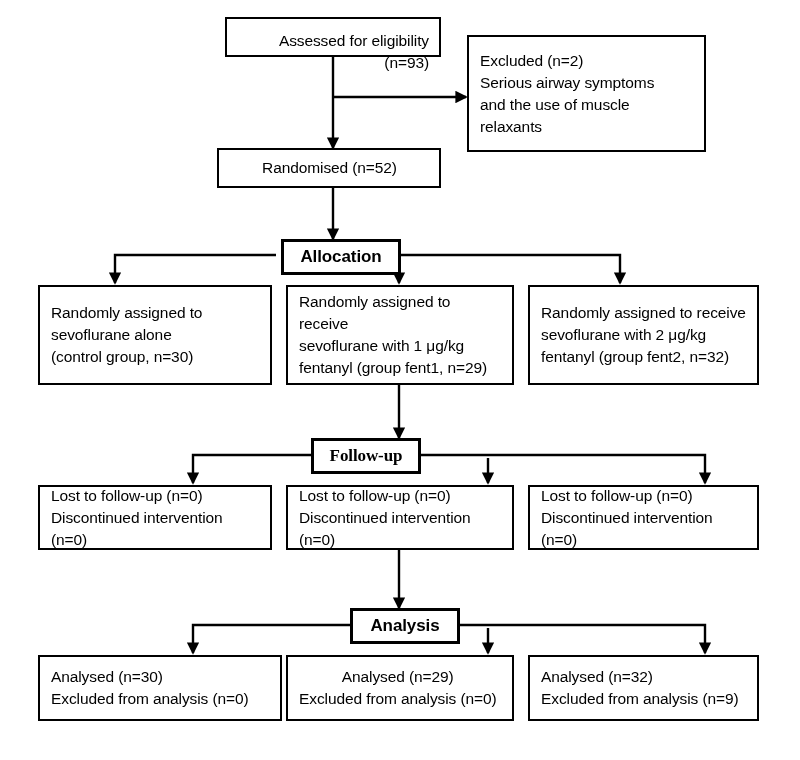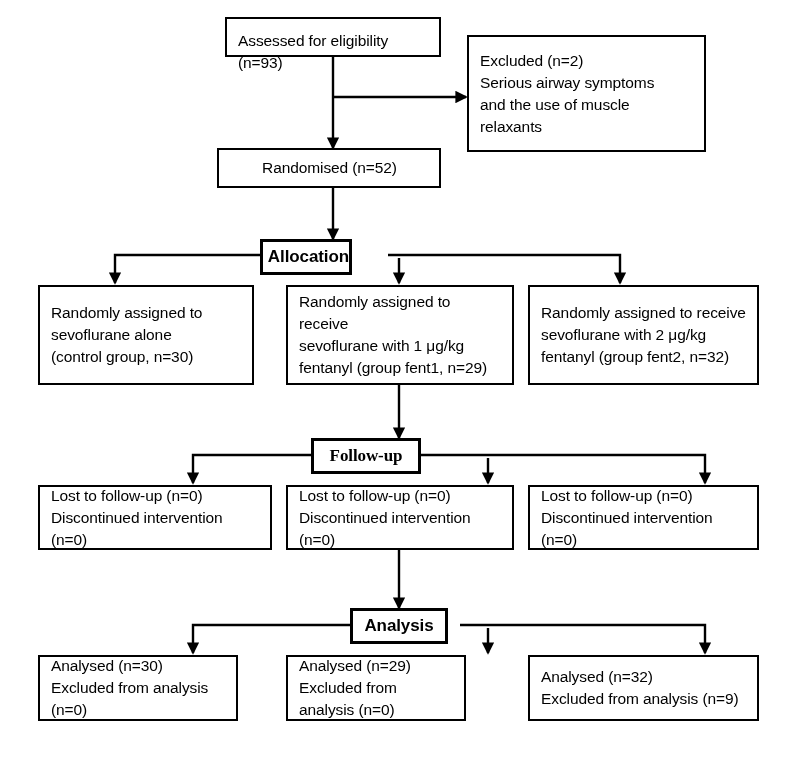--- a/index.html
+++ b/index.html
@@ -88,38 +88,38 @@
 
       <path d="M 399 550 L 399 608" marker-end="url(#arrow)"></path>
 
       <path d="M 350 625 L 193 625 L 193 653" marker-end="url(#arrow)"></path>
       <path d="M 460 625 L 705 625 L 705 653" marker-end="url(#arrow)"></path>
       <path d="M 488 628 L 488 653" marker-end="url(#arrow)"></path>
     </g>
   </svg>
 
   <div class="node box" style="left:225px; top:17px; width:216px; height:40px;">
-    <span class="txt" style="text-align:left; width:100%;margin-top:30px;">Assessed for eligibility (n=93)</span>
+    <span class="txt" style="text-align:right; width:100%;margin-top:30px;">Assessed for eligibility (n=93)</span>
   </div>
 
   <div class="node box" style="left:467px; top:35px; width:239px; height:117px;">
     <span class="txt">Excluded (n=2)
 Serious airway symptoms
 and the use of muscle relaxants</span>
   </div>
 
   <div class="node box" style="left:217px; top:148px; width:224px; height:40px;">
     <span class="txt" style="text-align:center; width:100%;">Randomised (n=52)</span>
   </div>
 
-  <div class="node stage" style="left:260px; top:239px; width:92px; height:36px;justify-content:flex-end;">
+  <div class="node stage" style="left:281px; top:239px; width:120px; height:36px;">
     <span class="txt">Allocation</span>
   </div>
 
-  <div class="node box" style="left:38px; top:285px; width:216px; height:100px;">
+  <div class="node box" style="left:38px; top:285px; width:234px; height:100px;">
     <span class="txt">Randomly assigned to
 sevoflurane alone
 (control group, n=30)</span>
   </div>
 
   <div class="node box" style="left:286px; top:285px; width:228px; height:100px;">
     <span class="txt">Randomly assigned to receive
 sevoflurane with 1 μg/kg
 fentanyl  (group fent1, n=29)</span>
   </div>
@@ -142,30 +142,30 @@
   <div class="node box" style="left:286px; top:485px; width:228px; height:65px;">
     <span class="txt">Lost to follow-up (n=0)
 Discontinued intervention (n=0)</span>
   </div>
 
   <div class="node box" style="left:528px; top:485px; width:231px; height:65px;">
     <span class="txt">Lost to follow-up (n=0)
 Discontinued intervention (n=0)</span>
   </div>
 
-  <div class="node stage" style="left:350px; top:608px; width:98px; height:36px;">
+  <div class="node stage" style="left:350px; top:608px; width:110px; height:36px;">
     <span class="txt">Analysis</span>
   </div>
 
-  <div class="node box" style="left:38px; top:655px; width:200px; height:66px;">
+  <div class="node box" style="left:38px; top:655px; width:244px; height:66px;">
     <span class="txt">Analysed (n=30)
 Excluded from analysis (n=0)</span>
   </div>
 
-  <div class="node box" style="left:286px; top:655px; width:180px; height:66px;">
+  <div class="node box" style="left:286px; top:655px; width:228px; height:66px;text-align:center;">
     <span class="txt">Analysed (n=29)
 Excluded from analysis (n=0)</span>
   </div>
 
   <div class="node box" style="left:528px; top:655px; width:231px; height:66px;">
     <span class="txt">Analysed (n=32)
 Excluded from analysis (n=9)</span>
   </div>
 
 </div>

